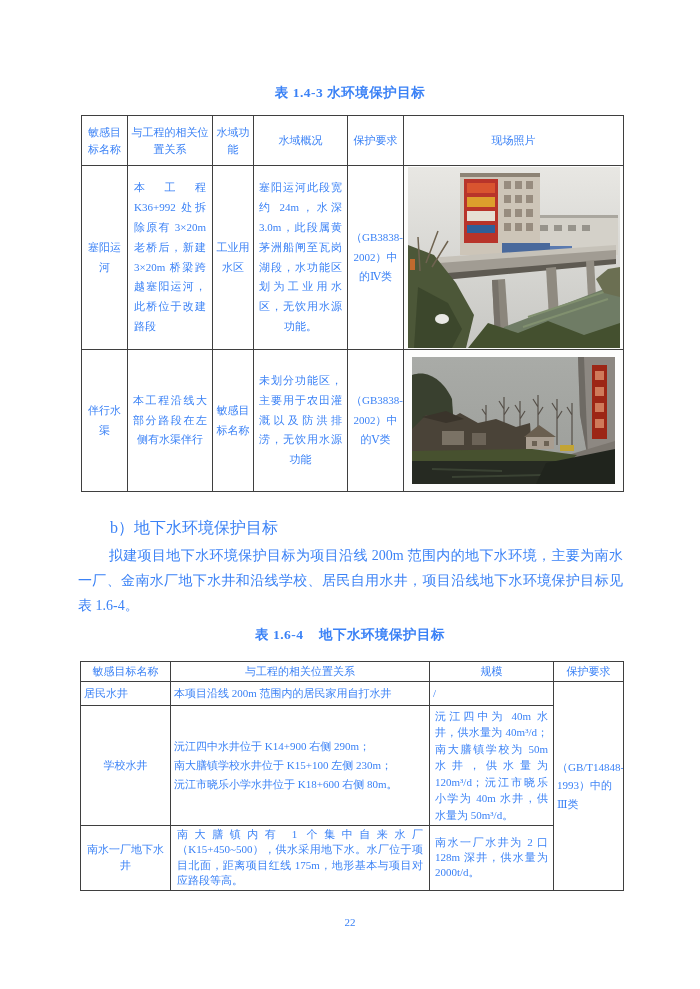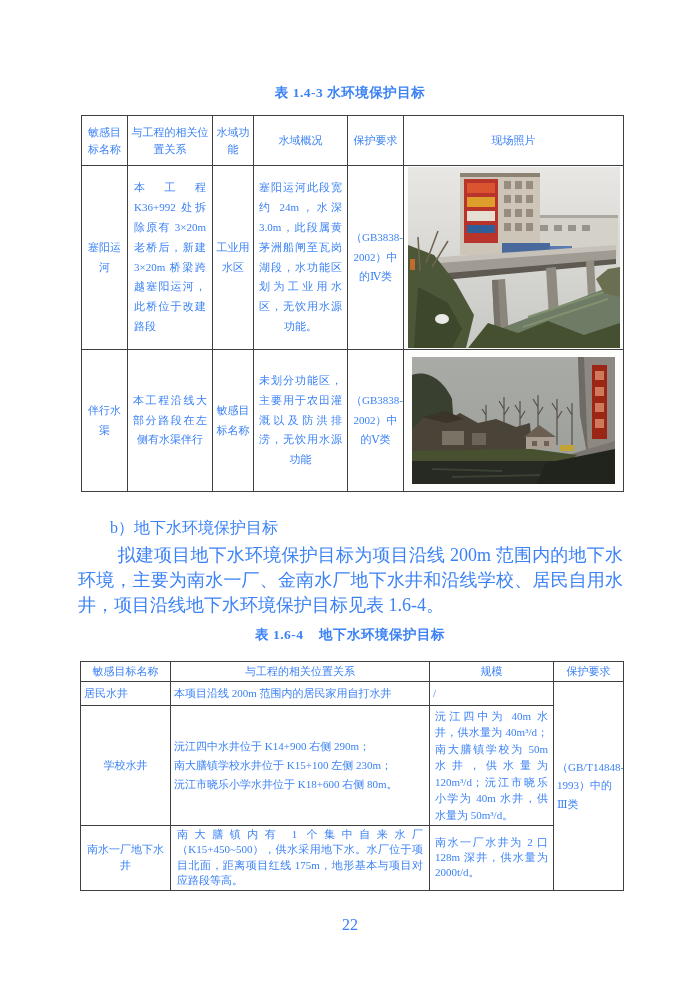--- a/index.html
+++ b/index.html
@@ -21,34 +21,34 @@
   .t1 .r1 td{height:184px;}
   .t1 .r2 td{height:142px;}
   .cc{text-align:center;}
   .jl{text-align:justify;text-align-last:left;padding:1px 6px;}
   .jc{text-align:justify;text-align-last:center;padding:1px 5px;}
   .photo-cell{padding:0;vertical-align:middle;text-align:center;background:#fdfdfc;}
   .photo-cell svg{display:block;margin:0 auto;}
 
   
   .sec-b{position:absolute;top:518px;left:110px;font-size:16px;}
-  .para{position:absolute;top:543px;left:78px;width:545px;margin:0;font-size:18px;
+  .para{position:absolute;top:543px;left:78px;width:545px;margin:0;font-size:14px;
         line-height:25px;text-align:justify;text-indent:2.2em;}
 
   
   .t2{position:absolute;top:661px;left:80px;width:543px;font-size:11px;line-height:1.5;}
   .t2 th{text-align:center;height:19px;}
   .t2 .g1 td{height:24px;text-align:left;}
   .t2 .g2 td{height:112px;}
   .t2 .g3 td{height:59px;line-height:1.4;}
   .t2 .lines div{line-height:19px;}
   .t2 .scale{text-align:justify;text-align-last:left;padding:2px 5px;}
   .t2 .req{text-align:center;line-height:1.7;}
 
-  .pageno{position:absolute;top:916px;left:0;width:700px;text-align:center;font-size:16px;}
+  .pageno{position:absolute;top:916px;left:0;width:700px;text-align:center;font-size:11px;}
 </style>
 </head>
 <body>
 
 <div class="page">
 
   <h1 class="t1-title">表 1.4-3 水环境保护目标</h1>
 
   <table class="t1">
     <colgroup>

